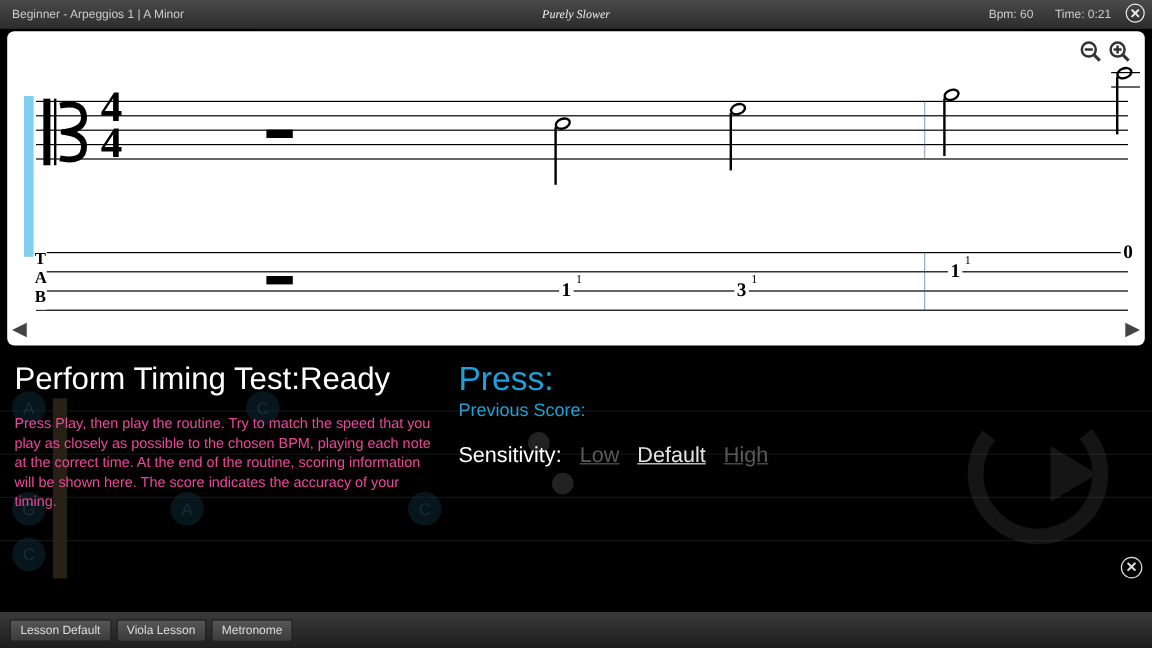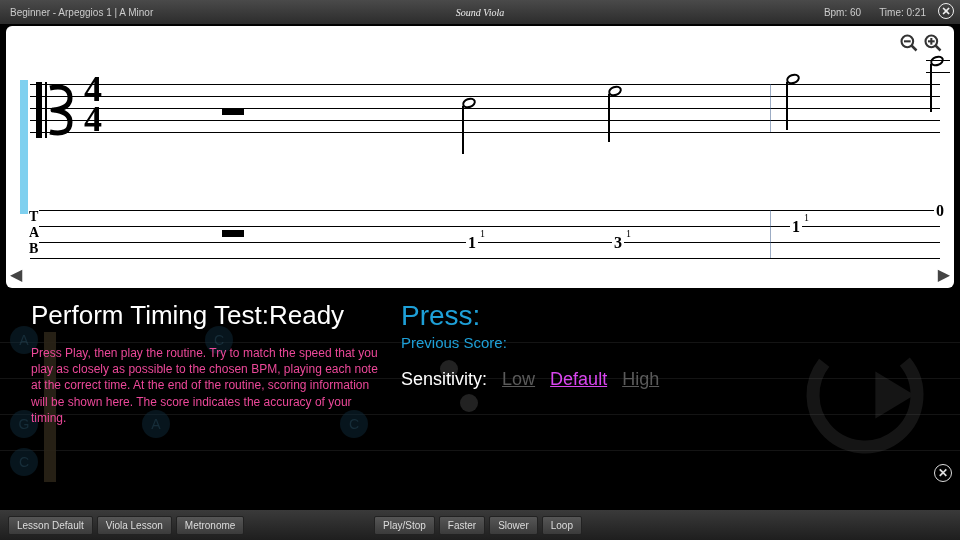--- a/index.html
+++ b/index.html
@@ -84,32 +84,32 @@
       linear-gradient(#222,#222) 0 160px/100% 1px no-repeat;
     opacity:.6;
   }
   .bg-circle{position:absolute; border-radius:50%; background:#0f2a3a; opacity:.5; display:flex;align-items:center;justify-content:center;color:#2c5a72;font-size:14px;}
   .bg-dot{position:absolute; width:18px; height:18px; border-radius:50%; background:#222;}
   .bg-arrow{position:absolute; right:30px; top:40px; width:130px; height:130px; opacity:.25;}
   .bg-arrow svg{width:100%;height:100%;}
   .vstrip{position:absolute; left:44px; top:42px; width:12px; height:150px; background:#2a2417; opacity:.9;}
 
   .lower-content{position:relative; display:flex; gap:20px;}
-  .left-col{flex:0 0 350px;margin-left:19px;}
+  .left-col{flex:0 0 350px;}
   .right-col{flex:1;}
   .title-line{font-size:26px; color:#fff; font-weight:300;}
   .title-line .status{font-weight:300;}
   .instructions{font-size:12px; color:#ec4899; margin-top:14px; line-height:1.35; max-width:350px;}
   .score-label{font-size:28px; color:#1ea0d8; font-weight:300;}
   .prev-score{font-size:15px; color:#1ea0d8; margin-top:2px;}
   .sens-row{margin-top:18px; font-size:18px;}
   .sens-row .lbl{color:#fff;}
   .sens-opt{margin-left:10px; cursor:pointer;text-decoration:underline;}
   .sens-opt.dim{color:#5a5a5a;}
-  .sens-opt.sel{color:#d946ef;}
+  .sens-opt.sel{color:#e5e5e5;}
   .panel-close{position:absolute; right:8px; bottom:8px; width:18px;height:18px;border:1.5px solid #ddd;border-radius:50%;display:flex;align-items:center;justify-content:center;font-size:12px;font-weight:bold;cursor:pointer;color:#ddd;}
 
   
   .bottombar{
     position:absolute; left:0; right:0; bottom:0; height:30px;
     background: linear-gradient(#3a3a3a,#1e1e1e);
     display:flex; align-items:center; padding:0 8px;
     font-size:10px;
   }
   .btn{
@@ -120,21 +120,21 @@
   }
   .bottombar .group-center{position:absolute; left:50%; transform:translateX(-50%); display:flex;}
   .bottombar .group-right{position:absolute; right:8px; display:flex;}
 </style>
 </head>
 <body>
 
 <div class="topbar">
   <div class="left">Beginner - Arpeggios 1  |  A Minor</div>
   <div class="center">
-    <span>Sound Viola</span>
+    <span>Purely Slower</span>
   </div>
   <div class="right">
     <span>Bpm: 60</span>
     <span>Time: 0:21</span>
   </div>
   <div class="close-x">✕</div>
 </div>
 
 <div class="score-panel">
   <div class="zoom-controls">
@@ -267,19 +267,13 @@
   </div>
   <div class="panel-close">✕</div>
 </div>
 
 <div class="bottombar">
   <div class="group-left" style="display:flex;">
     <button class="btn">Lesson Default</button>
     <button class="btn">Viola Lesson</button>
     <button class="btn">Metronome</button>
   </div>
-  <div class="group-center">
-    <button class="btn">Play/Stop</button>
-    <button class="btn">Faster</button>
-    <button class="btn">Slower</button>
-    <button class="btn">Loop</button>
-  </div>
 </div>
 
 </body></html>

